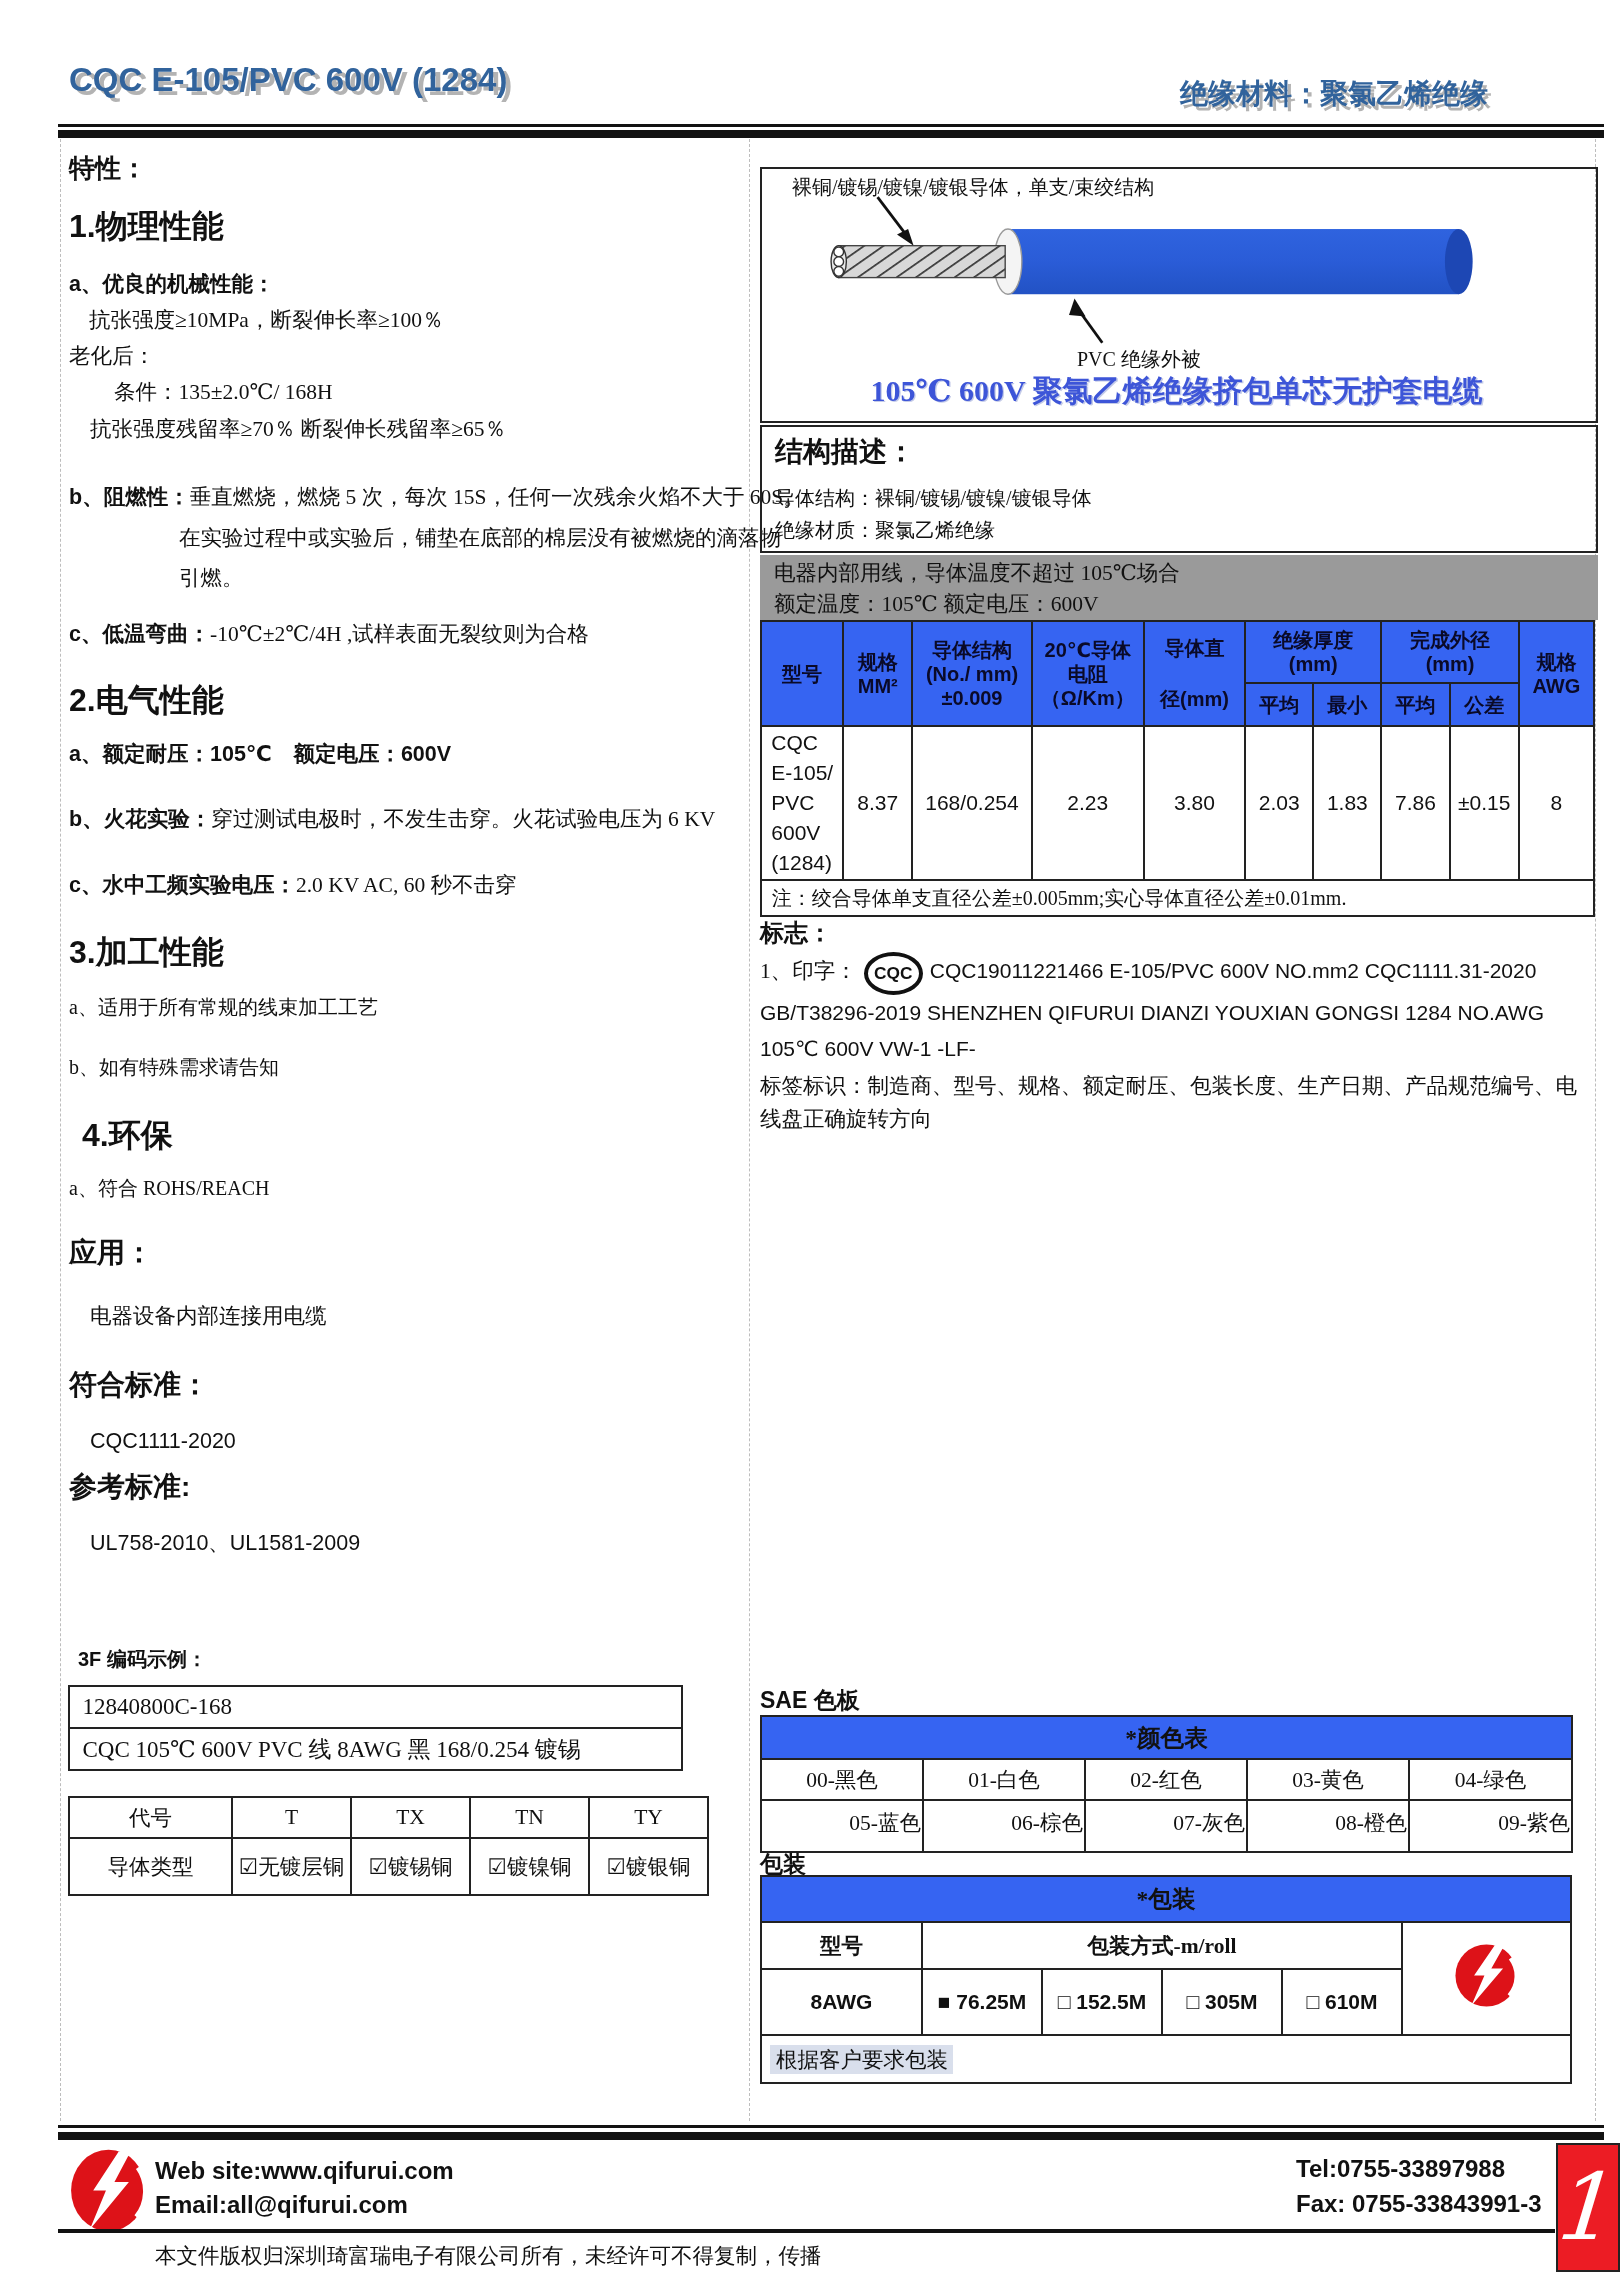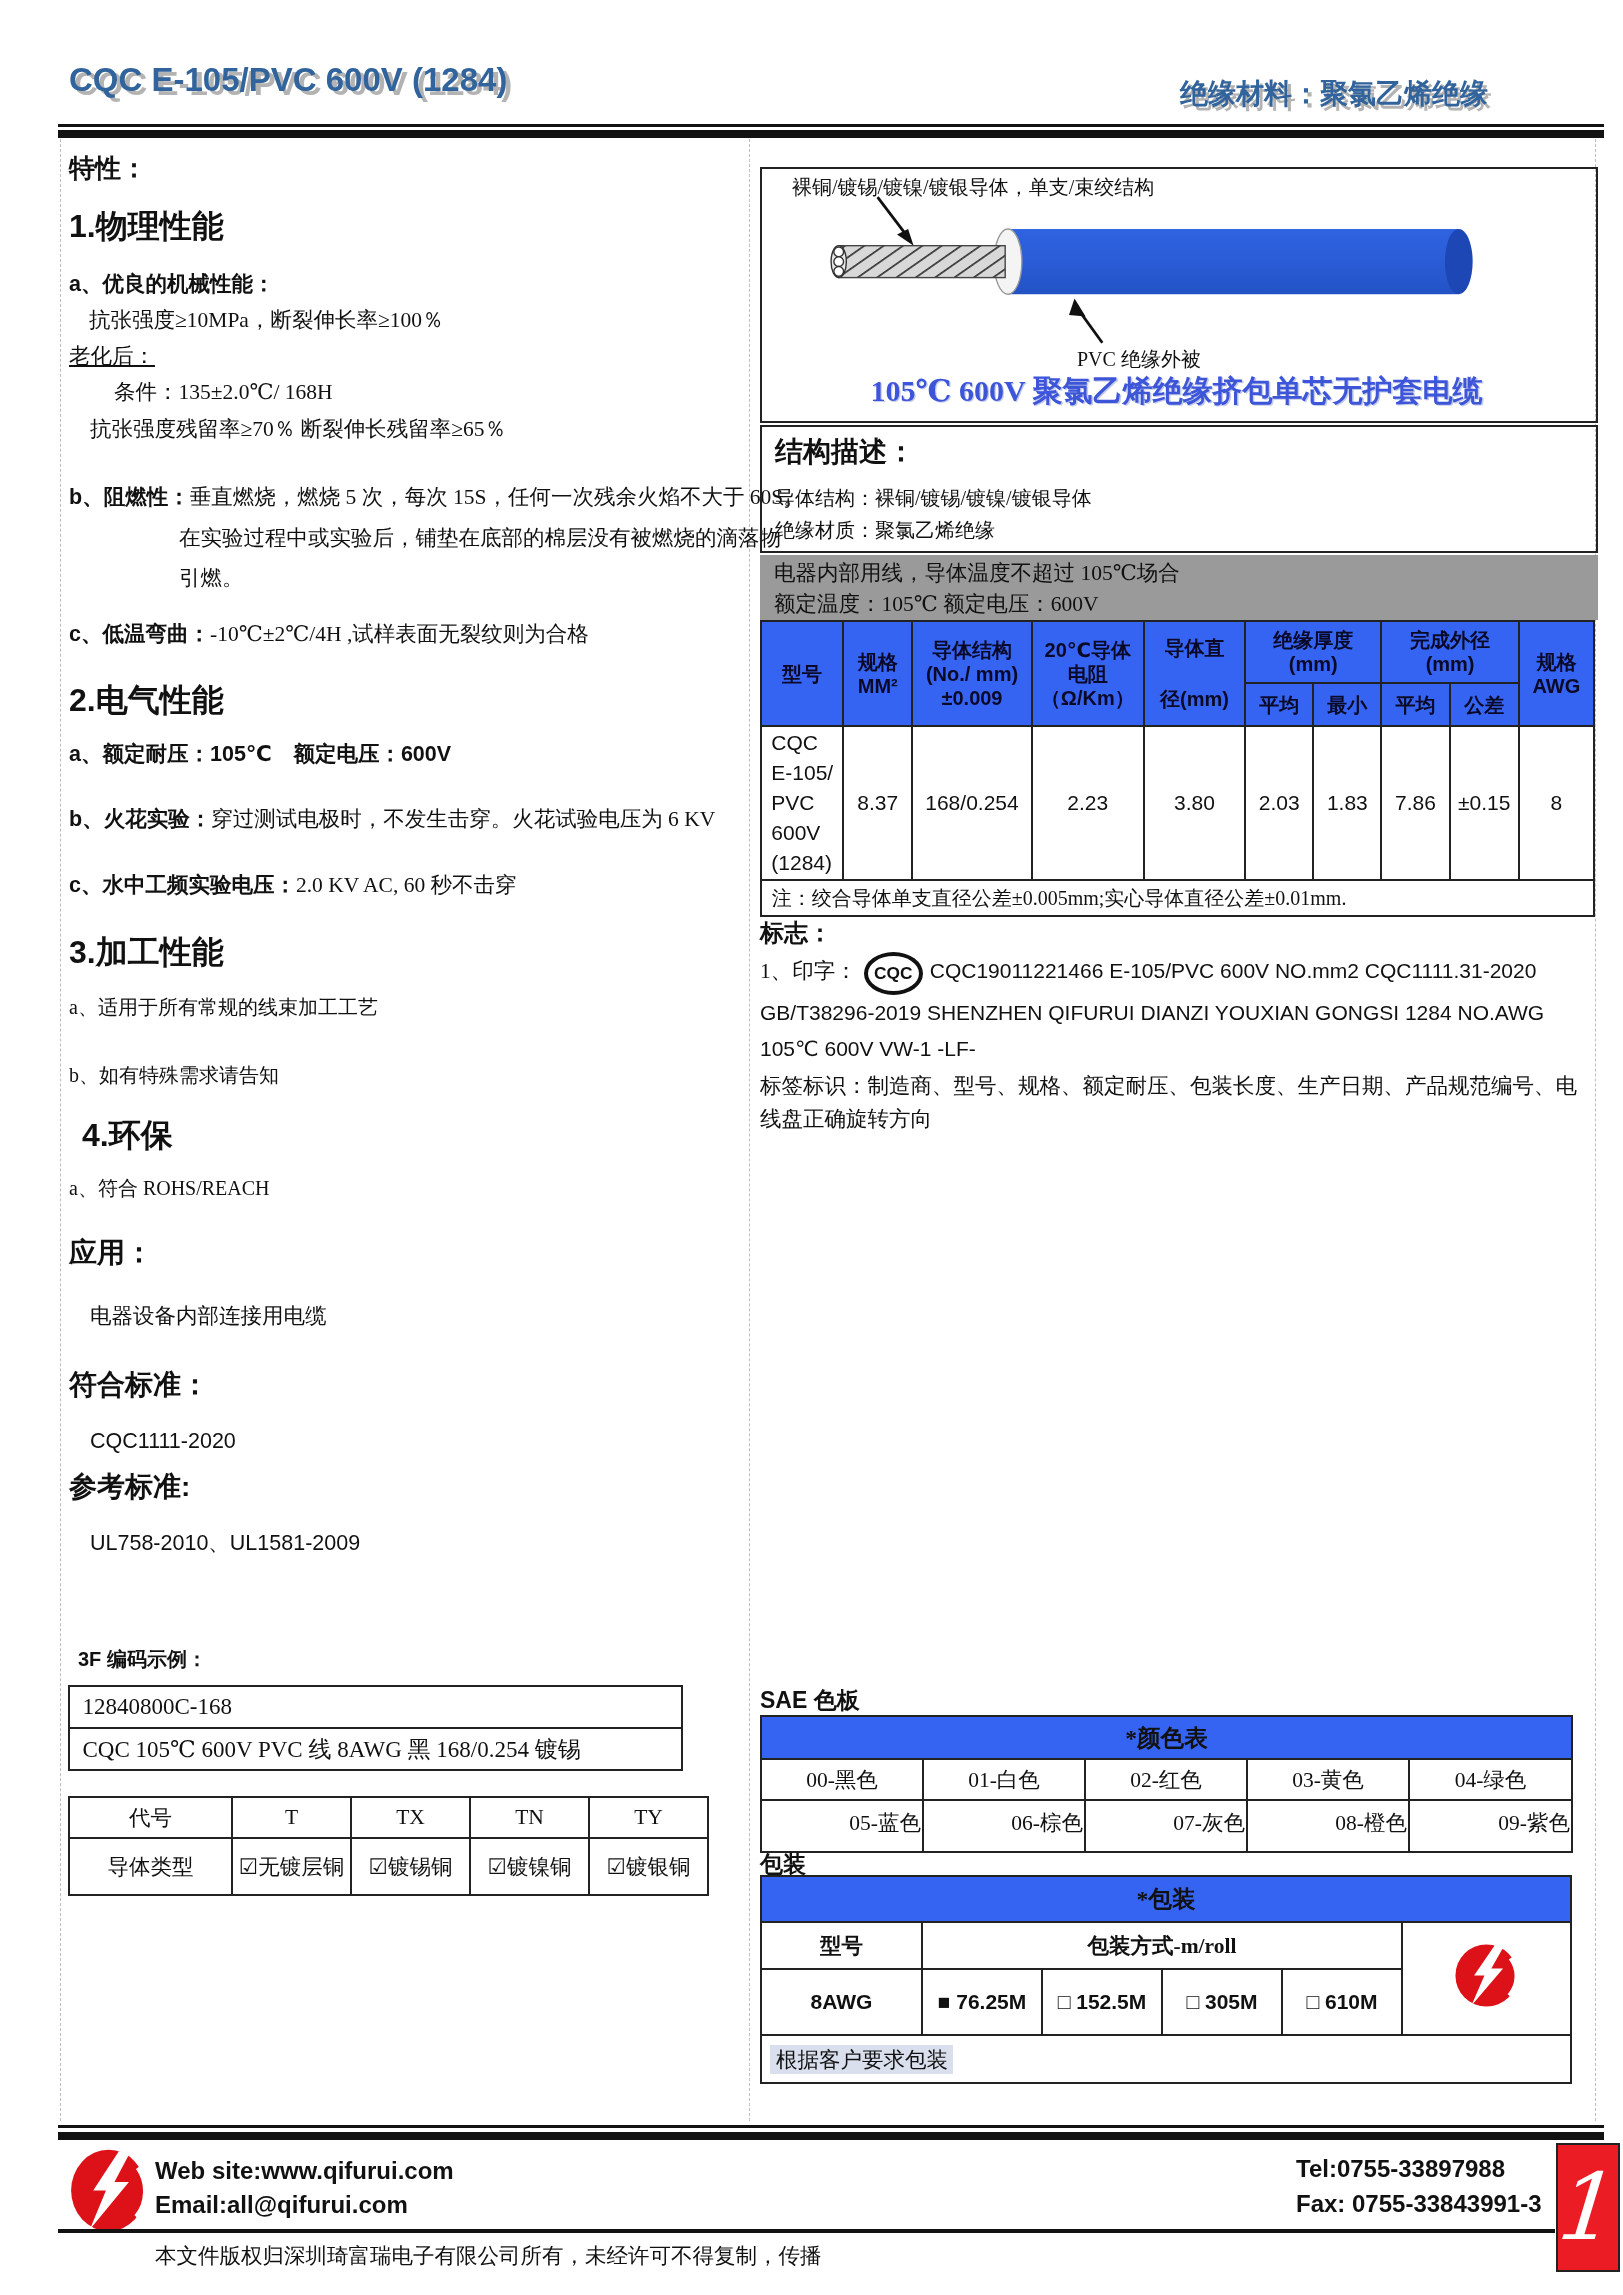--- a/index.html
+++ b/index.html
@@ -95,21 +95,21 @@
 
   <div class="vguide" style="left:60px;"></div>
   <div class="vguide" style="left:749px;"></div>
   <div class="vguide" style="left:1595px;"></div>
 
   <div class="abs h-sm sans" style="left:69px;top:151px;font-size:26px;">特性：</div>
 
   <div class="abs h-big sans" style="left:69px;top:205px;">1.物理性能</div>
   <div class="abs body30 sans b" style="left:69px;top:271px;">a、优良的机械性能：</div>
   <div class="abs body30 nowrap" style="left:89px;top:307px;">抗张强度≥10MPa，断裂伸长率≥100％</div>
-  <div class="abs body30" style="left:69px;top:343px;text-decoration:underline;">老化后：</div>
+  <div class="abs body30" style="left:69px;top:343px;">老化后：</div>
   <div class="abs body30 nowrap" style="left:90px;top:379px;margin-left:24px;">条件：135±2.0℃/ 168H</div>
   <div class="abs body30 nowrap" style="left:90px;top:416px;text-align:center;">抗张强度残留率≥70％  断裂伸长残留率≥65％</div>
 
   <div class="abs body30 nowrap" style="left:69px;top:484px;">
     <b class="sans">b、阻燃性：</b><span>垂直燃烧，燃烧 5 次，每次 15S，任何一次残余火焰不大于 60S。</span>
   </div>
   <div class="abs body30 nowrap" style="left:179px;top:525px;">在实验过程中或实验后，铺垫在底部的棉层没有被燃烧的滴落物</div>
   <div class="abs body30 nowrap" style="left:179px;top:565px;">引燃。</div>
 
   <div class="abs body30 nowrap" style="left:69px;top:621px;">
@@ -122,21 +122,21 @@
   </div>
   <div class="abs body30 nowrap" style="left:69px;top:806px;">
     <b class="sans">b、火花实验：</b><span>穿过测试电极时，不发生击穿。火花试验电压为 6 KV</span>
   </div>
   <div class="abs body30 nowrap" style="left:69px;top:872px;">
     <b class="sans">c、水中工频实验电压：</b><span>2.0 KV AC, 60 秒不击穿</span>
   </div>
 
   <div class="abs h-big sans" style="left:69px;top:931px;">3.加工性能</div>
   <div class="abs body28 nowrap" style="left:69px;top:995px;">a、适用于所有常规的线束加工工艺</div>
-  <div class="abs body28 nowrap" style="left:69px;top:1055px;margin-top:8px;">b、如有特殊需求请告知</div>
+  <div class="abs body28 nowrap" style="left:69px;top:1055px;">b、如有特殊需求请告知</div>
 
   <div class="abs h-big sans" style="left:82px;top:1114px;">4.环保</div>
   <div class="abs body28 nowrap" style="left:69px;top:1176px;">a、符合 ROHS/REACH</div>
 
   <div class="abs h-mid sans" style="left:69px;top:1234px;">应用：</div>
   <div class="abs body30 nowrap" style="left:90px;top:1303px;">电器设备内部连接用电缆</div>
 
   <div class="abs h-mid sans" style="left:69px;top:1366px;">符合标准：</div>
   <div class="abs body30 nowrap sans" style="left:90px;top:1428px;">CQC1111-2020</div>
 

